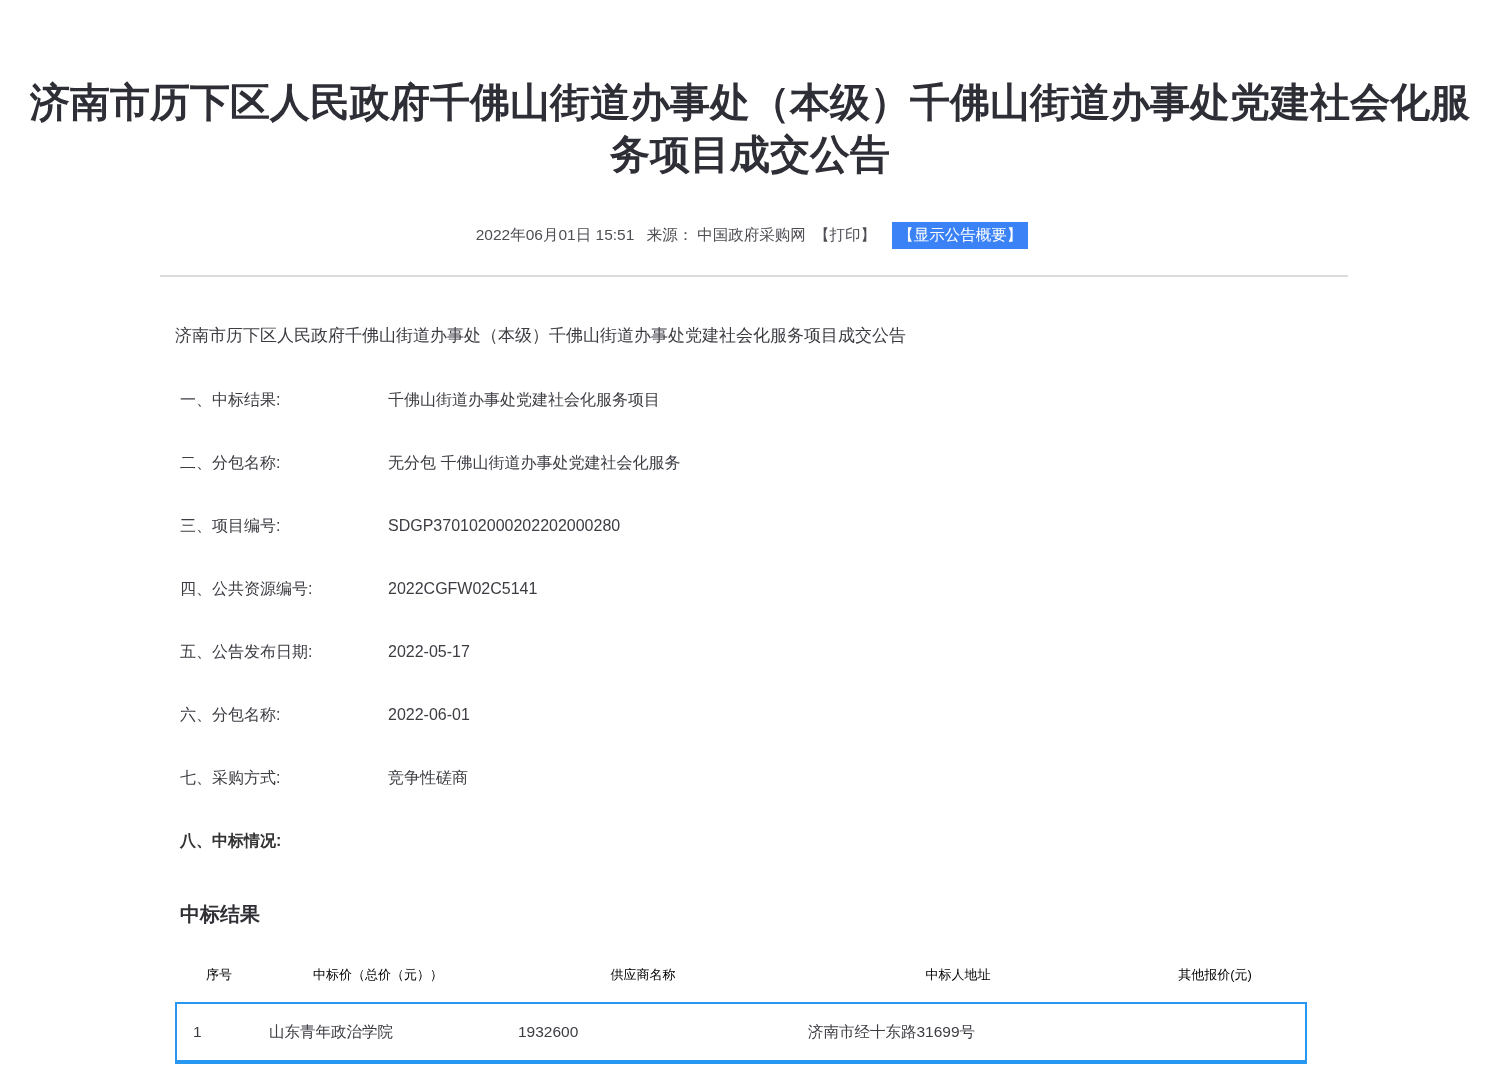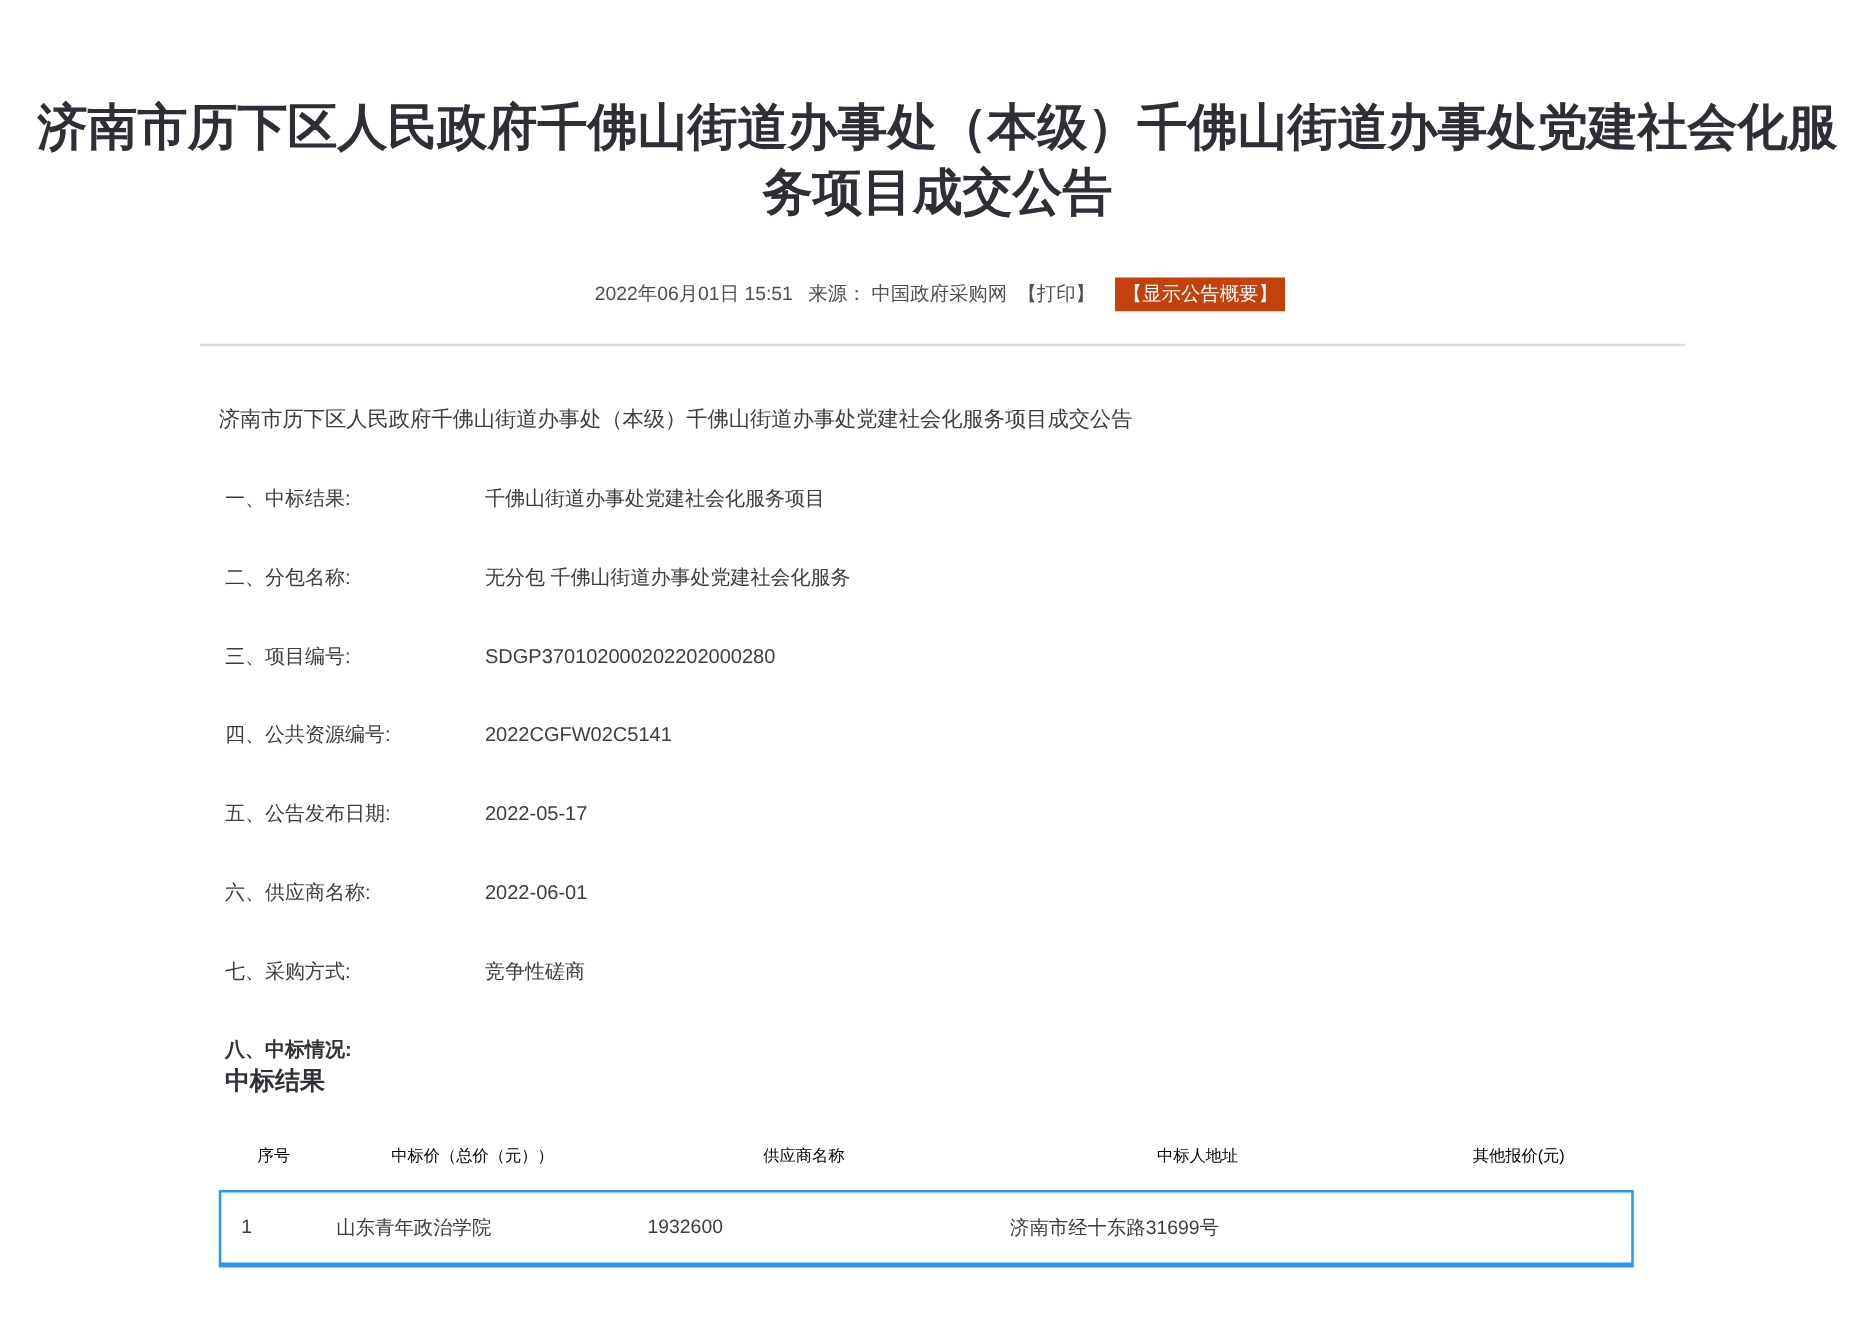--- a/index.html
+++ b/index.html
@@ -51,20 +51,21 @@
   .item {
     display: flex;
     margin-top: 43px;
     font-size: 16px;
     line-height: 20px;
     color: #3c3c43;
   }
   .item .label { width: 208px; flex-shrink: 0; }
   .item.bold { font-weight: 700; color: #333333; }
   .result-title {
+    margin-top: 50px;
     padding-left: 20px;
     font-size: 20px;
     font-weight: 700;
     color: #2f2f36;
   }
   .table-wrap { margin-left: 15px; width: 1132px; }
   .thead {
     display: grid;
     grid-template-columns: 88px 230px 300px 330px 184px;
     margin-top: 26px;
@@ -94,21 +95,21 @@
 </style>
 </head>
 <body>
 
 <h1 class="main-title">济南市历下区人民政府千佛山街道办事处（本级）千佛山街道办事处党建社会化服务项目成交公告</h1>
 
 <div class="meta">
   <span class="seg">2022年06月01日 15:51</span>
   <span class="seg">来源：</span><span>中国政府采购网</span>
   <span class="seg print-btn">【打印】</span>
-  <span class="summary-btn" id="summary-btn" style="background: #c2410c; color: rgb(255, 255, 255);">【显示公告概要】</span>
+  <span class="summary-btn" id="summary-btn" style="background: #3b82f6; color: rgb(255, 255, 255);">【显示公告概要】</span>
 </div>
 
 <div class="divider" id="divider" style="background: rgb(220, 220, 220);"></div>
 
 <div class="content">
   <div class="article-heading">济南市历下区人民政府千佛山街道办事处（本级）千佛山街道办事处党建社会化服务项目成交公告</div>
 
   <div class="items" id="items">
       <div class="item">
         <span class="label">一、中标结果:</span>
@@ -124,21 +125,21 @@
       </div>
       <div class="item">
         <span class="label">四、公共资源编号:</span>
         <span class="value">2022CGFW02C5141</span>
       </div>
       <div class="item">
         <span class="label">五、公告发布日期:</span>
         <span class="value">2022-05-17</span>
       </div>
       <div class="item">
-        <span class="label">六、供应商名称:</span>
+        <span class="label">六、分包名称:</span>
         <span class="value">2022-06-01</span>
       </div>
       <div class="item">
         <span class="label">七、采购方式:</span>
         <span class="value">竞争性磋商</span>
       </div>
       <div class="item bold">
         <span class="label">八、中标情况:</span>
         <span class="value"></span>
       </div>

